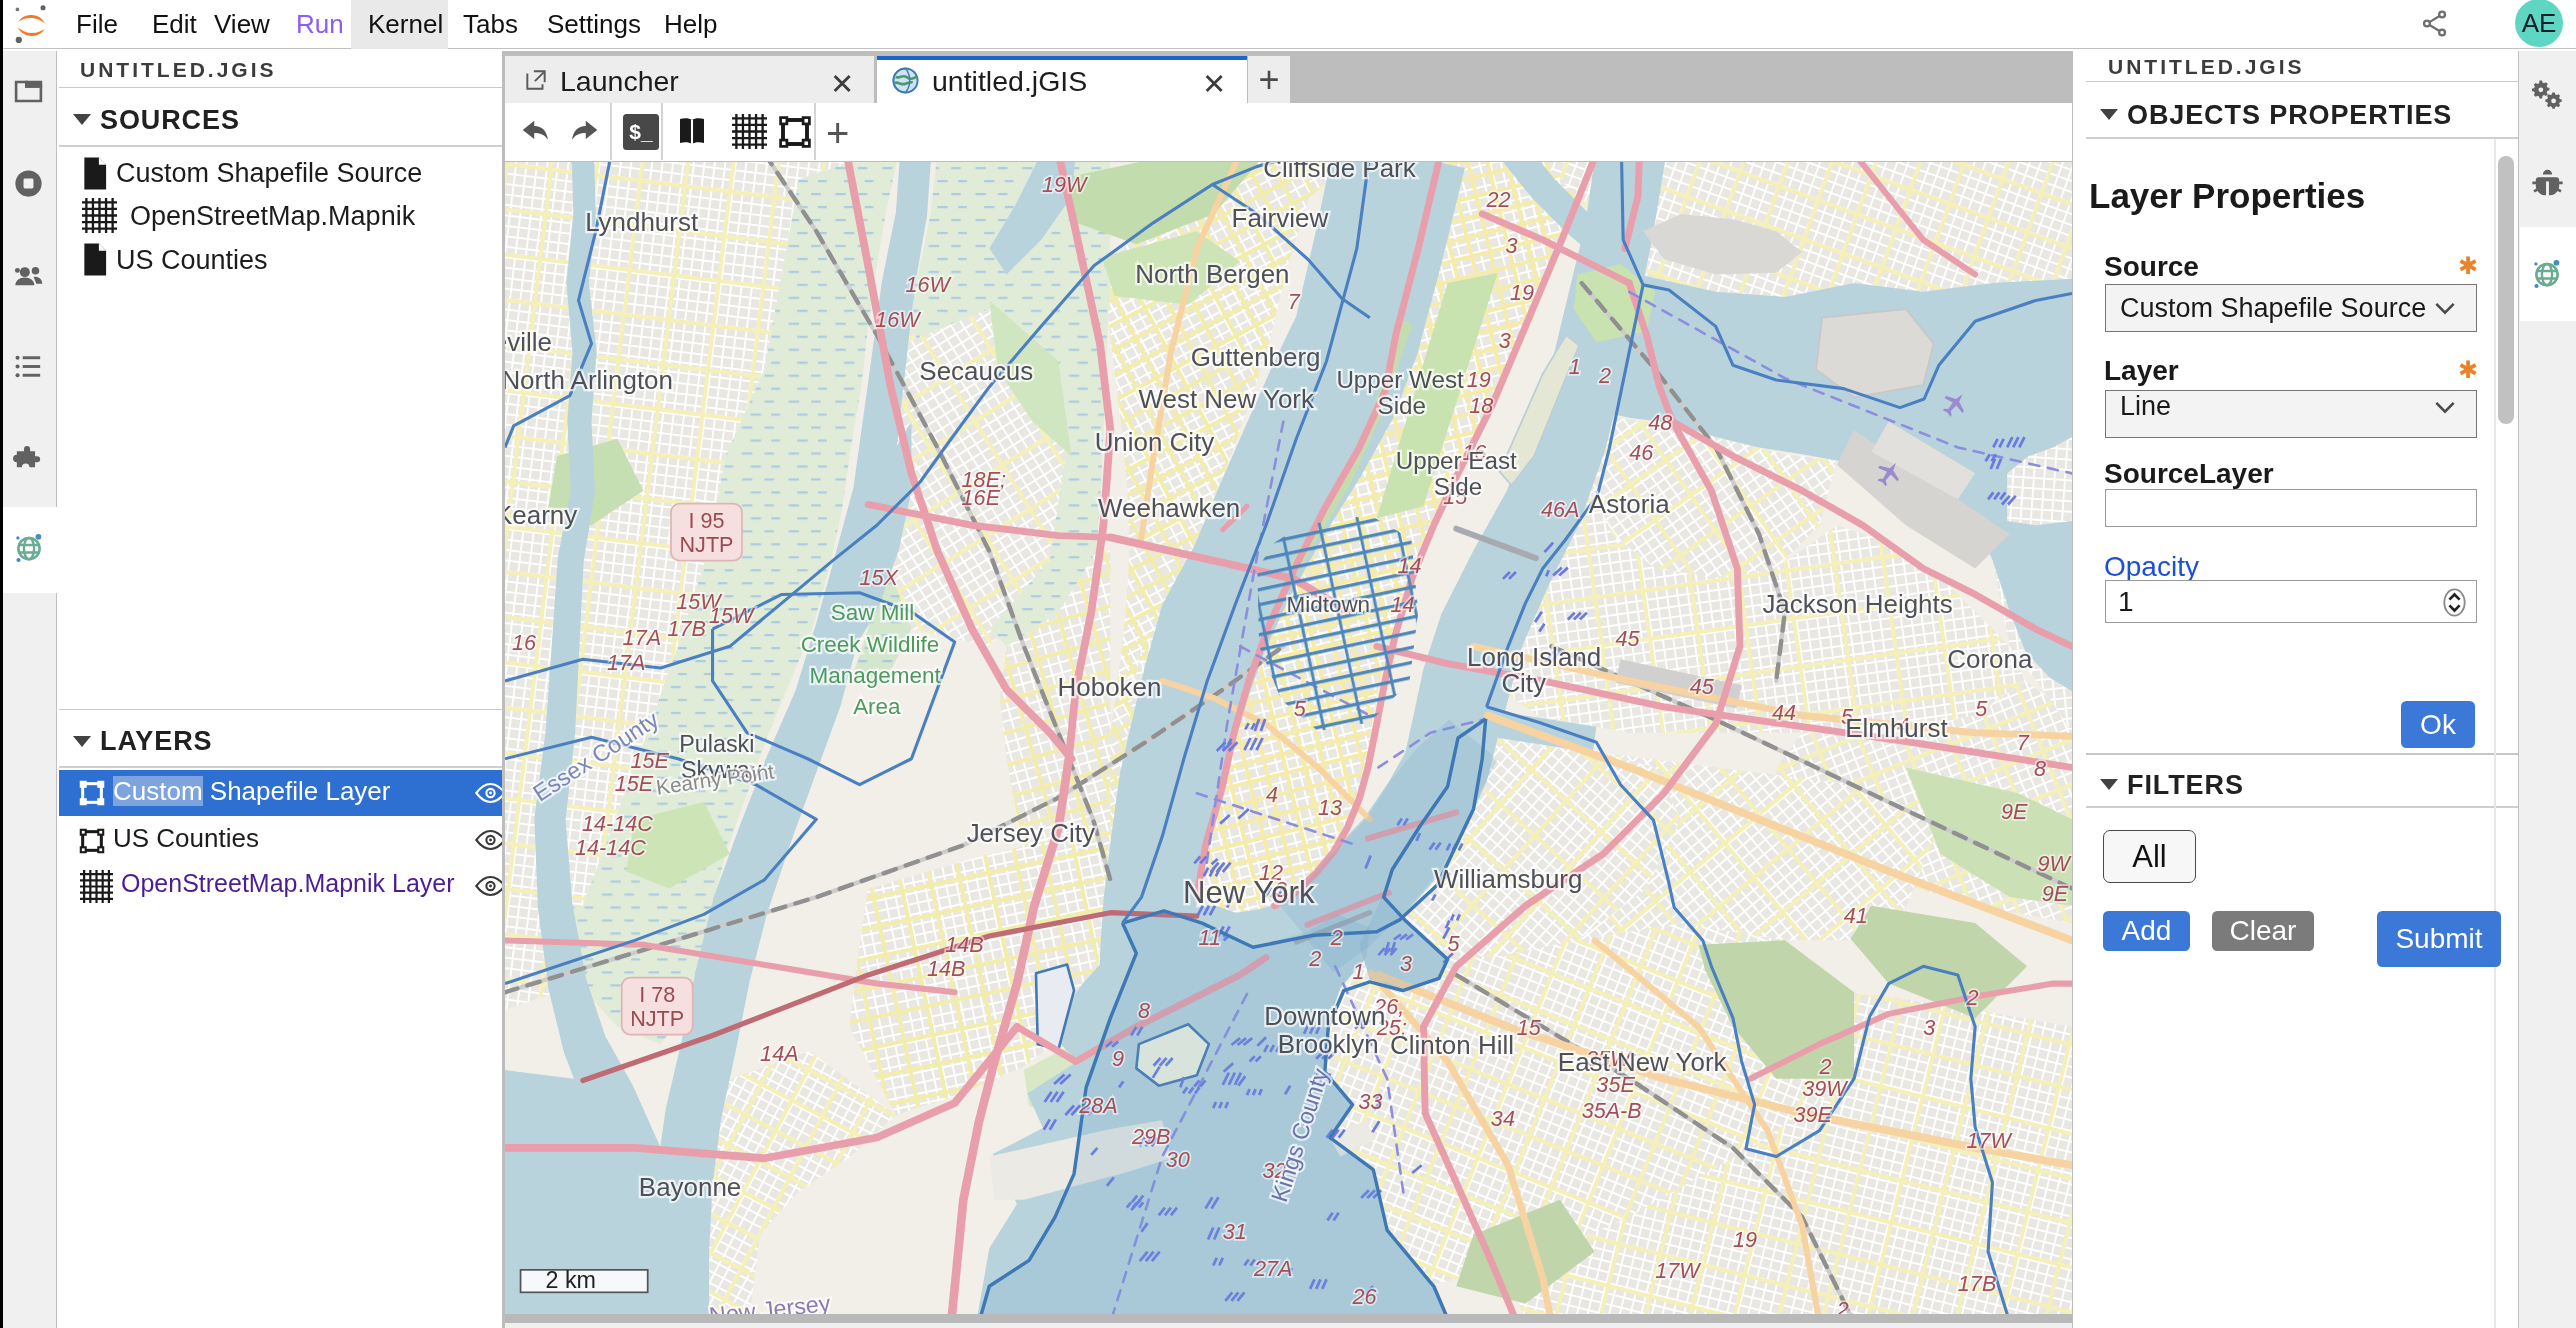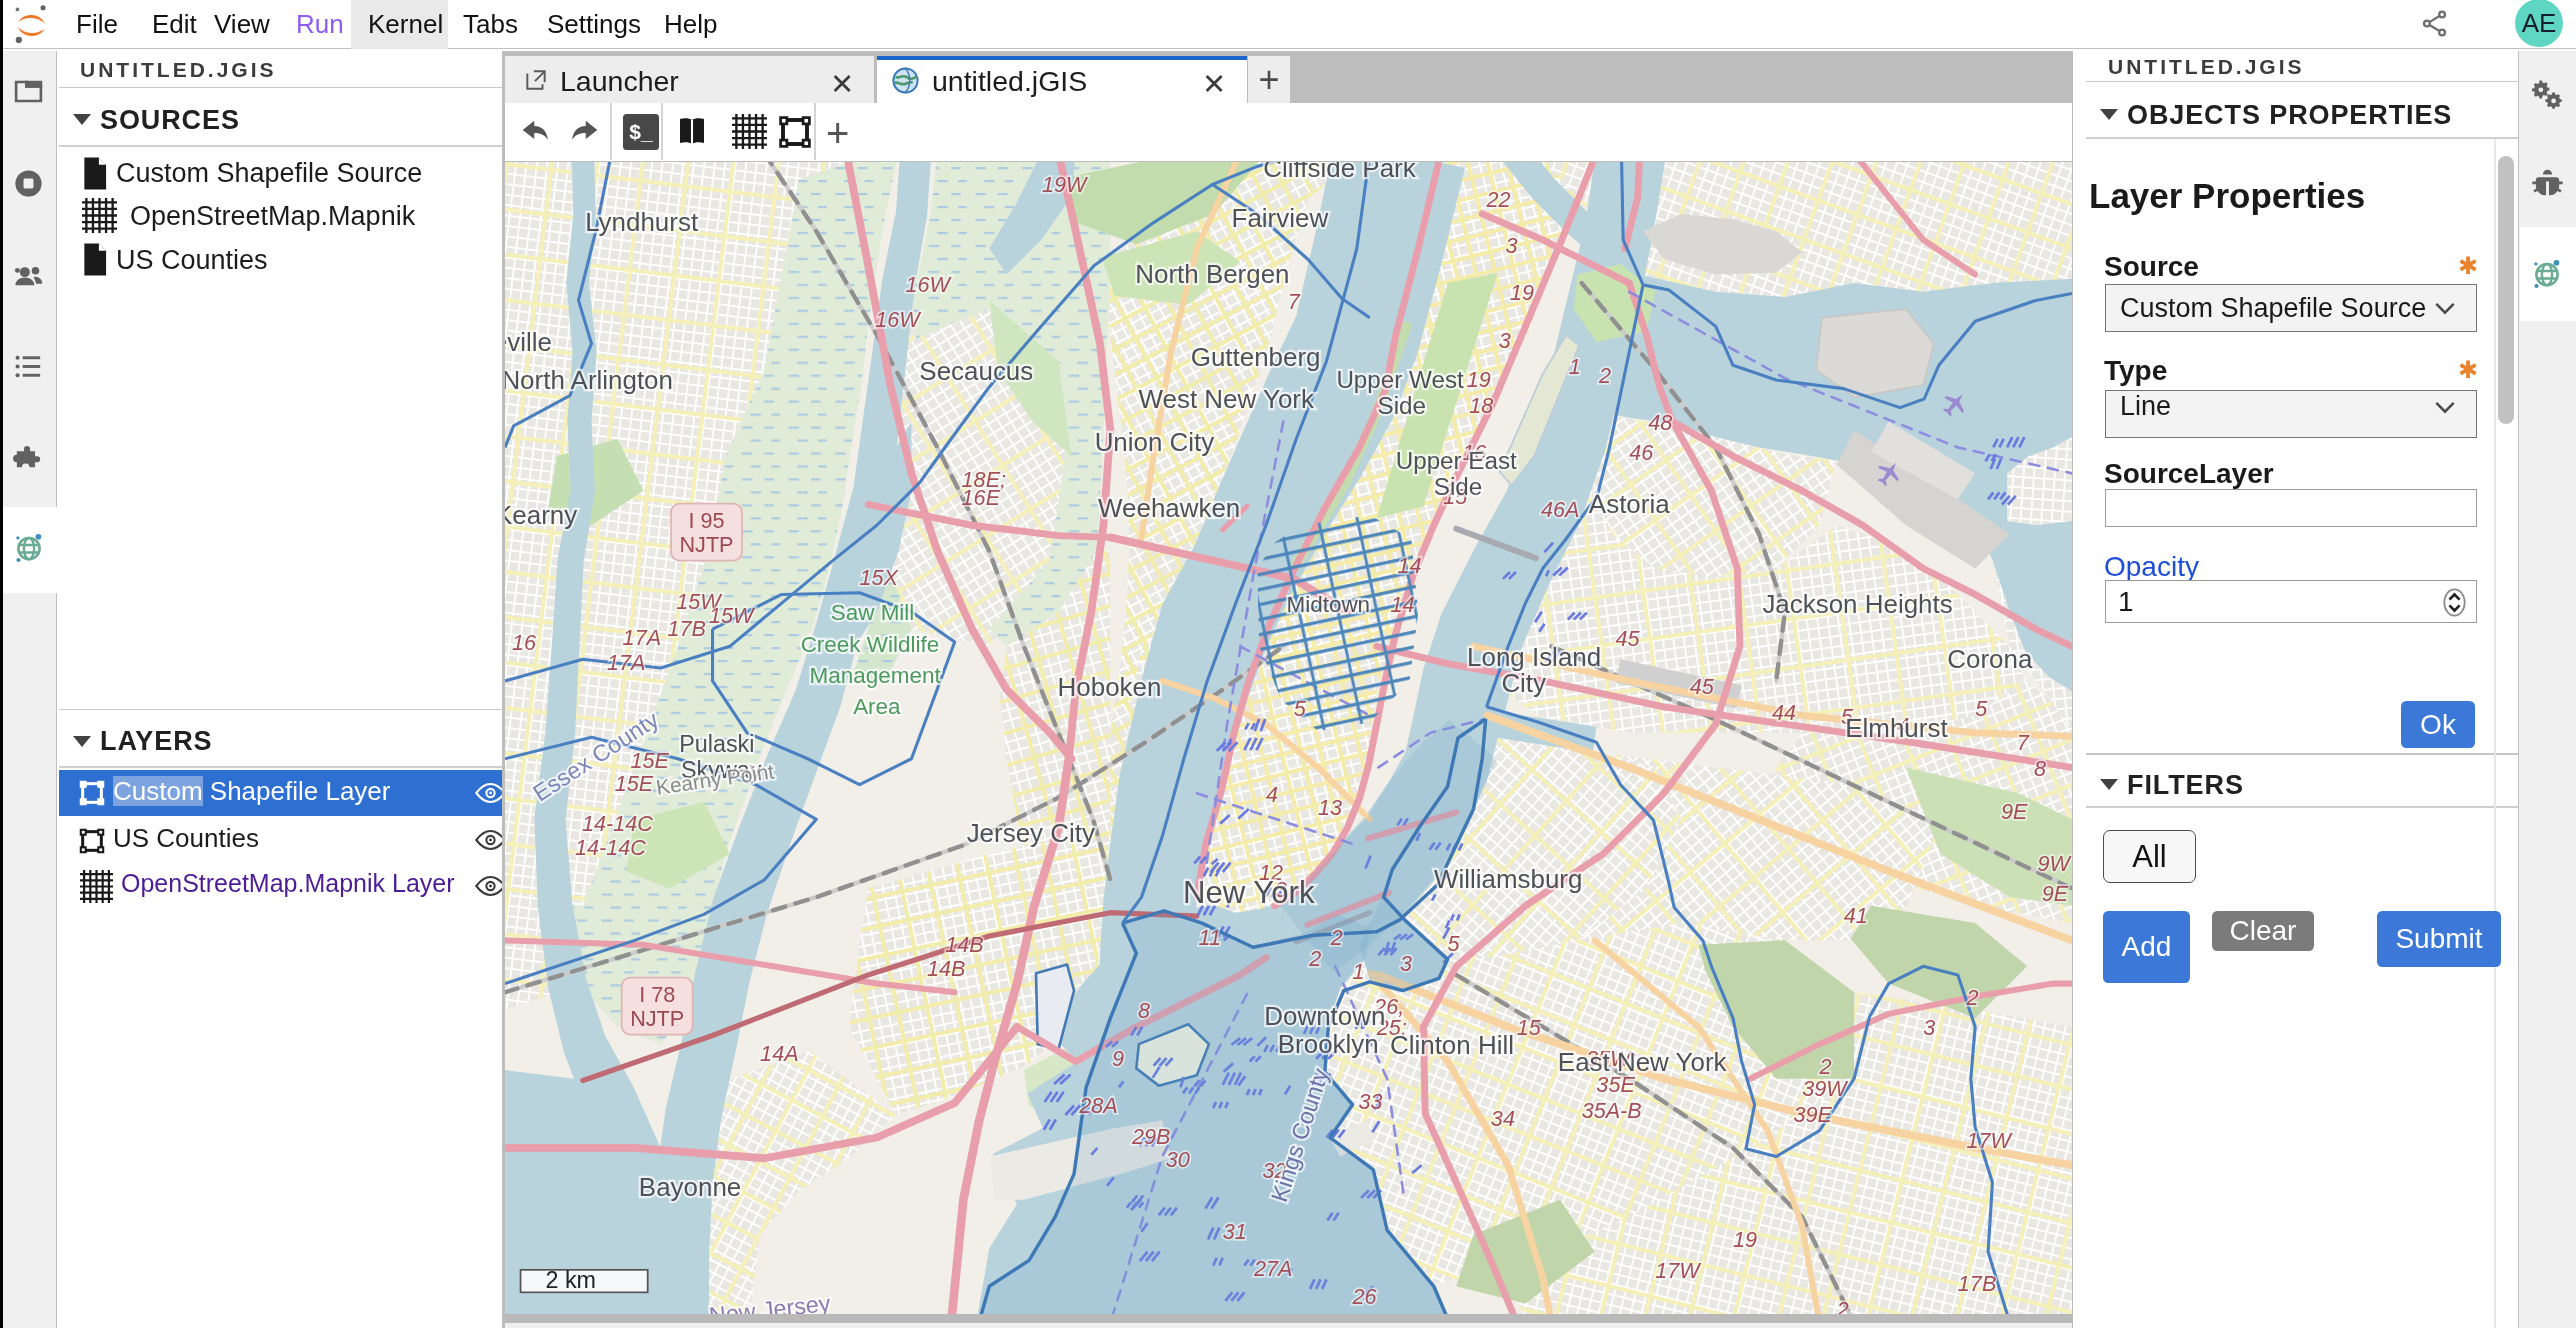--- a/index.html
+++ b/index.html
@@ -226,21 +226,21 @@
 <div class="abs sect" style="left:2127px;top:100px">OBJECTS PROPERTIES</div>
 <div class="abs" style="left:2089px;top:176px;font-size:35px;font-weight:bold;color:#1a1a1a">Layer Properties</div>
 <div class="abs" style="left:2104px;top:251px;font-size:28px;font-weight:bold;color:#1a1a1a">Source</div>
 <div class="abs" style="left:2458px;top:252px;font-size:24px;color:#e8832c">✱</div>
 <div class="abs" style="left:2105px;top:284px;width:372px;height:48px;background:#f3f3f3;border:1.7px solid #757575;display:flex;align-items:center">
     <span style="font-size:27px;color:#1a1a1a;margin-left:14px">Custom Shapefile Source</span>
   </div>
 <svg class="abs" style="left:2432px;top:297px" width="26" height="22.5" viewBox="0 0 24 20">
     <path d="M4 6l8 8 8-8" fill="none" stroke="#4a4a4a" stroke-width="2.4"></path>
   </svg>
-<div class="abs" style="left:2104px;top:355px;font-size:28px;font-weight:bold;color:#1a1a1a">Type</div>
+<div class="abs" style="left:2104px;top:355px;font-size:28px;font-weight:bold;color:#1a1a1a">Layer</div>
 <div class="abs" style="left:2458px;top:356px;font-size:24px;color:#e8832c">✱</div>
 <div class="abs" style="left:2105px;top:390px;width:372px;height:48px;background:#f3f3f3;border:1.7px solid #757575;display:flex;align-items:flex-start">
     <span style="font-size:27px;color:#1a1a1a;margin-left:14px">Line</span>
   </div>
 <svg class="abs" style="left:2432px;top:396px" width="26" height="22.5" viewBox="0 0 24 20">
     <path d="M4 6l8 8 8-8" fill="none" stroke="#4a4a4a" stroke-width="2.4"></path>
   </svg>
 <div class="abs" style="left:2104px;top:458px;font-size:28px;font-weight:bold;color:#1a1a1a">SourceLayer</div>
 <div class="abs" style="left:2105px;top:489px;width:372px;height:38px;background:#fff;border:1.7px solid #9a9a9a"></div>
 <div class="abs" style="left:2104px;top:551px;font-size:28px;font-weight:normal;color:#1d4ed8">Opacity</div>
@@ -250,21 +250,21 @@
 <svg class="abs" style="left:2437px;top:585px" width="35" height="35" viewBox="0 0 24 24">
     <ellipse cx="12" cy="12" rx="7" ry="9" fill="none" stroke="#8a8a8a" stroke-width="1.2"></ellipse>
     <path d="M8.5 10l3.5-3.5L15.5 10" fill="none" stroke="#222" stroke-width="1.8"></path>
     <path d="M8.5 14l3.5 3.5L15.5 14" fill="none" stroke="#222" stroke-width="1.8"></path>
   </svg>
 <div class="btn" style="left:2401px;top:701px;width:74px;height:47px;background:#3b78d8">Ok</div>
 <div class="abs" style="left:2086px;top:753px;width:432px;height:55px;border-top:2.6px solid #c6c6c6;border-bottom:2.6px solid #cfcfcf"></div>
 <div class="abs" style="left:2100px;top:775px"><span class="caret"></span></div>
 <div class="abs sect" style="left:2127px;top:770px">FILTERS</div>
 <div class="abs" style="left:2103px;top:830px;width:93px;height:53px;background:#f7f7f7;border:1.7px solid #4a4a4a;border-radius:7px;display:flex;align-items:center;justify-content:center;font-size:31px;color:#111">All</div>
-<div class="btn" style="left:2103px;top:911px;width:87px;height:72px;background:#3b78d8">Add</div>
+<div class="btn" style="left:2103px;top:911px;width:87px;height:40px;background:#3b78d8">Add</div>
 <div class="btn" style="left:2212px;top:911px;width:102px;height:40px;background:#7b7b7b">Clear</div>
 <div class="btn" style="left:2377px;top:911px;width:124px;height:56px;background:#3b78d8">Submit</div>
 <div class="abs" style="left:2494px;top:139px;width:1.7px;height:1189px;background:#e8e8e8"></div>
 <div class="abs" style="left:2498px;top:156px;width:15.6px;height:268px;background:#c1c1c1;border-radius:7.8px"></div>
 <div class="abs" style="left:2518px;top:51px;width:58px;height:1277px;background:#f0f0f0;border-left:1.7px solid #c0c0c0"></div>
 <div class="abs" style="left:2520px;top:227px;width:56px;height:94px;background:#fff"></div>
 <svg style="position:absolute;left:2529px;top:76px" width="36" height="36" viewBox="0 0 24 24">
     <path fill="#616161" d="M8.7 3l.3 1.4 1 .4 1.3-.7 1.2 1.2-.7 1.3.4 1 1.4.3v1.7l-1.4.3-.4 1-.0.1.7 1.2-1.2 1.2-1.3-.7-1 .4L8.7 15H7l-.3-1.4-1-.4-1.3.7-1.2-1.2.7-1.2-.5-1.1L2 10.1V8.4l1.4-.3.5-1.1-.7-1.2 1.2-1.2 1.3.7 1-.4L7 3z"></path>
     <circle cx="7.9" cy="9.2" r="1.6" fill="#f0f0f0"></circle>
     <path fill="#616161" d="M17.2 11l.3 1.3.9.4 1.2-.6 1.1 1.1-.6 1.2.4.9 1.3.3v1.6l-1.3.3-.4 1 .6 1.2-1.1 1.1-1.2-.6-1 .4-.2 1.3h-1.6l-.3-1.3-1-.4-1.2.6-1.1-1.1.6-1.2-.4-1-1.3-.3v-1.6l1.3-.3.4-.9-.6-1.2 1.1-1.1 1.2.6.9-.4.3-1.3z"></path>

